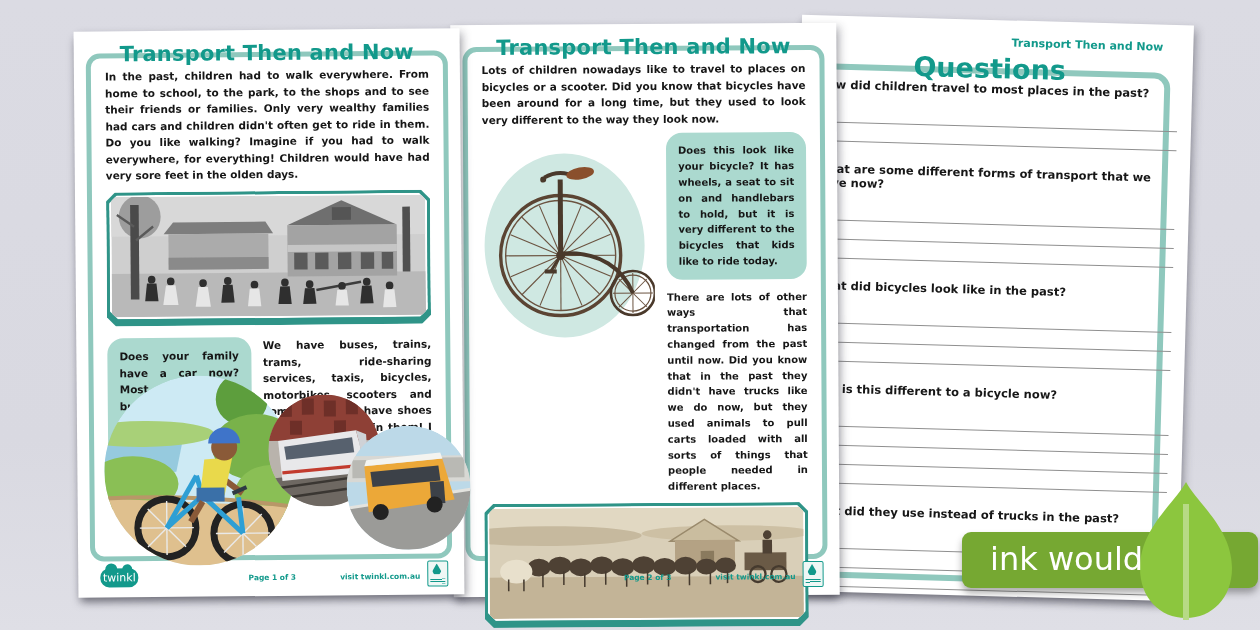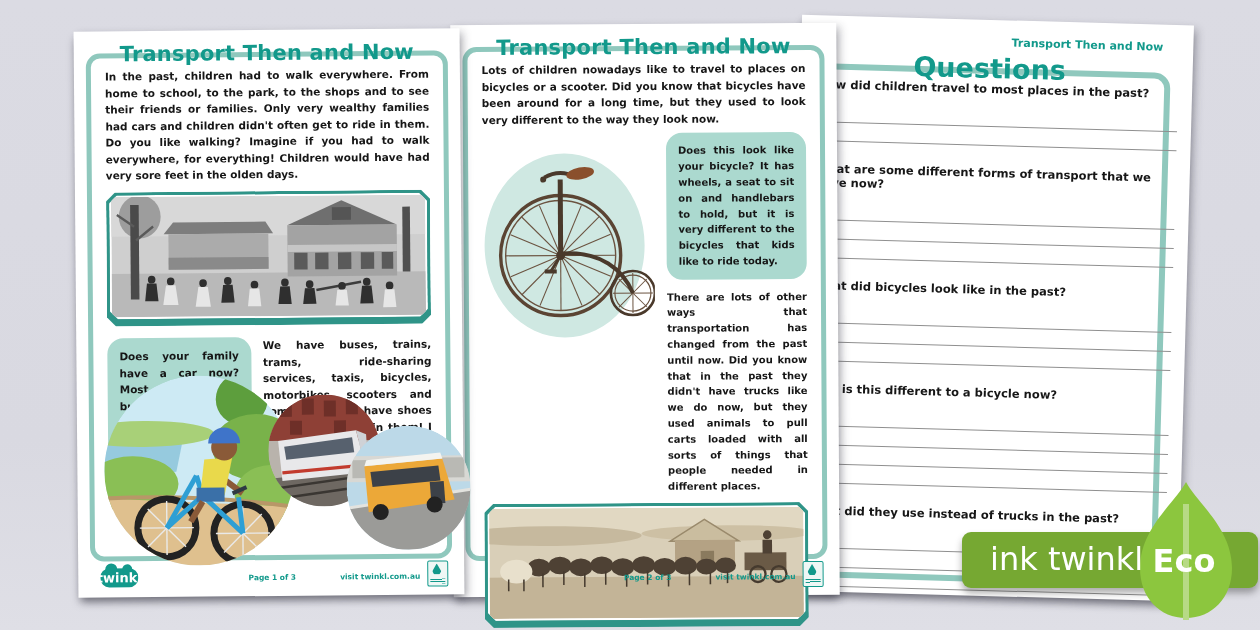--- a/index.html
+++ b/index.html
@@ -52,21 +52,21 @@
   
   .footer{position:absolute;left:18px;right:16px;bottom:8px;height:24px;
           color:#12998b;font-size:7.5px;font-weight:bold;}
   .cloud{position:absolute;left:4px;bottom:2px;width:38px;height:19px;background:#12998b;
          border-radius:9px;}
   .cloud:before{content:"";position:absolute;left:5px;top:-5px;width:12px;height:12px;
          background:#12998b;border-radius:50%;}
   .cloud:after{content:"";position:absolute;right:6px;top:-4px;width:10px;height:10px;
          background:#12998b;border-radius:50%;}
   .cloud span{position:absolute;inset:0;display:flex;align-items:center;justify-content:center;
-         color:#fff;font-size:13px;font-weight:bold;z-index:2;}
+         color:#fff;font-size:11px;font-weight:normal;z-index:2;}
   .page-num{position:absolute;left:0;right:0;bottom:6px;text-align:center;}
   .site{position:absolute;right:28px;bottom:6px;margin-top:30px;}
   .stamp{position:absolute;right:0;bottom:0;width:19px;height:24px;border:1.6px solid #12998b;
          border-radius:2px;background:#eef7f5;}
   .stamp:before{content:"";position:absolute;left:4px;top:2px;width:9px;height:11px;
          background:#12998b;clip-path:polygon(50% 0,100% 70%,78% 100%,22% 100%,0 70%);}
   .stamp:after{content:"";position:absolute;left:2px;bottom:2px;right:2px;height:5px;
          background:repeating-linear-gradient(180deg,#12998b 0 1px,transparent 1px 2.5px);}
 
   
@@ -379,20 +379,19 @@
       <span class="cloud">
           <span>twinkl</span>
         </span>
       <span class="page-num">Page 1 of 3</span>
       <span class="site">visit twinkl.com.au</span>
       <span class="stamp"></span>
     </div>
   </div>
 
   <div class="badge-bar"></div>
-  <div class="badge-label">ink twinkl</div>
+  <div class="badge-label">ink would</div>
   <svg class="badge-leaf" viewBox="0 0 104 140">
     <path d="M52 2 C62 22 98 48 98 88 C98 118 78 138 52 138 C26 138 6 118 6 88 C6 48 42 22 52 2 Z" fill="#8cc63e"></path>
     <rect x="49" y="24" width="6" height="116" fill="#b7da85"></rect>
   </svg>
-  <div class="badge-eco">Eco</div>
 
 </div>
 
 </body></html>

